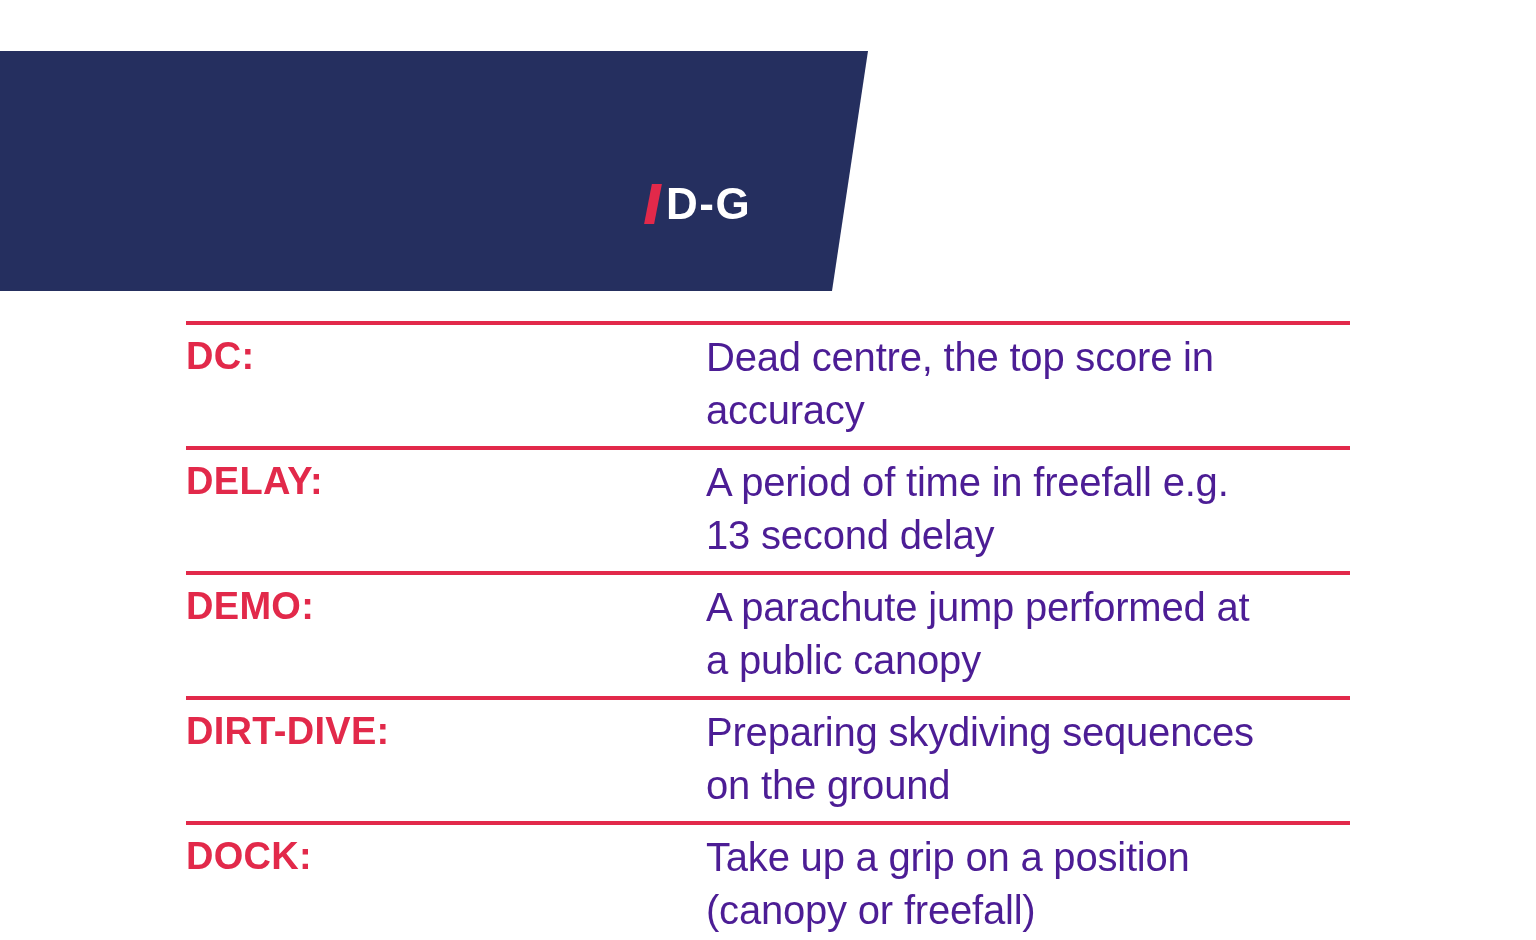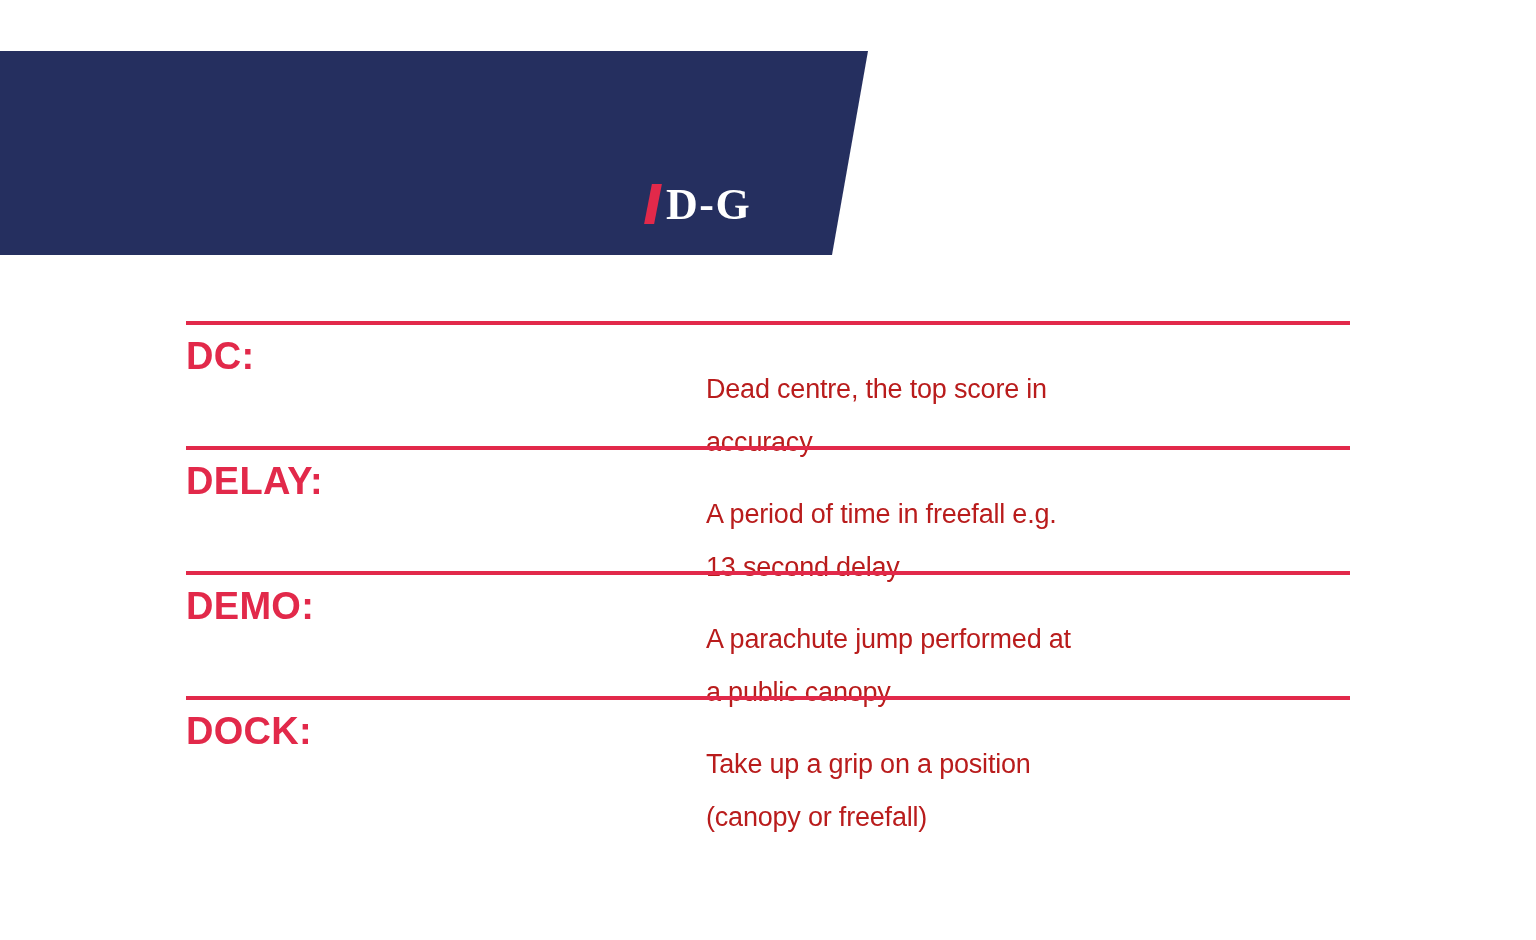--- a/index.html
+++ b/index.html
@@ -14,22 +14,21 @@
     font-family: "Liberation Sans", sans-serif;
     position: relative;
   }
 
   
   .banner-wrap {
     position: absolute;
     left: 0;
     top: 51px;
     width: 880px;
-    height: 204px;
-    font-family: Liberation Serif, serif;
+    height: 240px;
   }
   .banner-shape {
     position: absolute;
     inset: 0;
     background: #252f5f;
     
     clip-path: polygon(0 0, 868px 0, 832px 100%, 0 100%);
   }
   .banner-title {
     position: absolute;
@@ -79,26 +78,25 @@
     font-weight: bold;
     letter-spacing: 0.3px;
     line-height: 44px;
     white-space: nowrap;
   }
   .definition {
     position: absolute;
     left: 520px;
     top: 6px;
     width: 660px;
-    color: #b91c1c;
-    font-size: 27px;
+    color: #4c1d95;
+    font-size: 40px;
     font-weight: normal;
     line-height: 53px;
     letter-spacing: -0.2px;
-    margin-top: 32px;
   }
   .def-line { display: block; white-space: nowrap; }
 </style>
 </head>
 <body>
 
 <div class="banner-wrap">
   <div class="banner-shape"></div>
   <div class="banner-title">
     <span class="title-slash"></span>
@@ -125,20 +123,27 @@
   </div>
 
   <div class="row">
     <span class="term">DEMO:</span>
     <div class="definition">
       <span class="def-line">A parachute jump performed at</span>
       <span class="def-line">a public canopy</span>
     </div>
   </div>
 
+  <div class="row">
+    <span class="term">DIRT-DIVE:</span>
+    <div class="definition">
+      <span class="def-line">Preparing skydiving sequences</span>
+      <span class="def-line">on the ground</span>
+    </div>
+  </div>
 
 
   <div class="row">
     <span class="term">DOCK:</span>
     <div class="definition">
       <span class="def-line">Take up a grip on a position</span>
       <span class="def-line">(canopy or freefall)</span>
     </div>
   </div>
 

